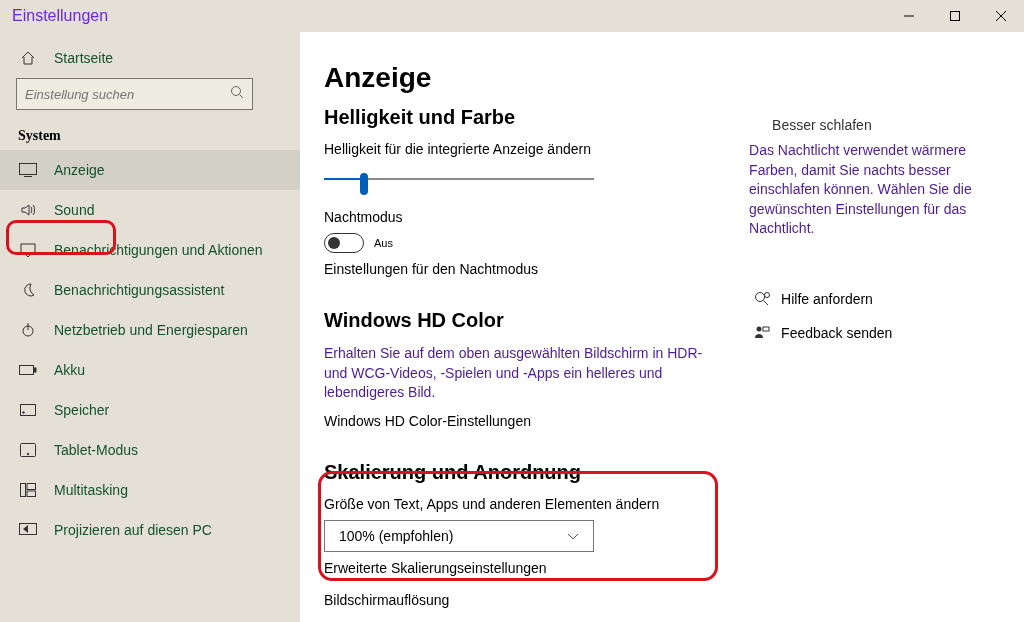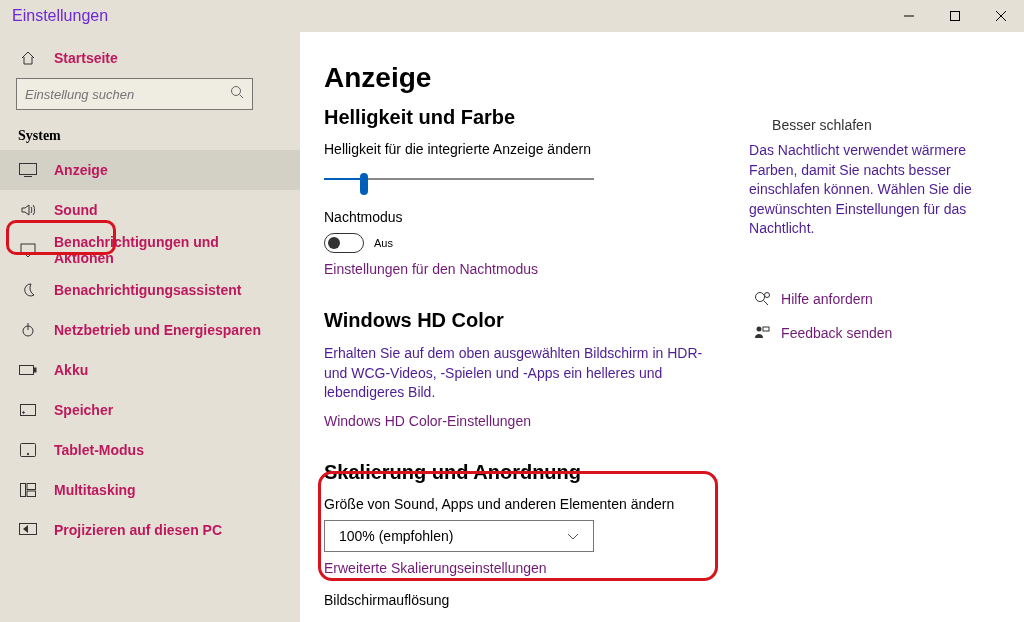--- a/index.html
+++ b/index.html
@@ -6,40 +6,40 @@
   body { width: 1024px; height: 622px; overflow: hidden; background: #fff; color: #000; }
 
   .titlebar { height: 32px; display: flex; align-items: center; padding-left: 12px; background: #e4e0d6; }
   .titlebar .title { font-size: 16px; color: #6d28d9; }
   .win-controls { margin-left: auto; display: flex; }
   .win-btn { width: 46px; height: 32px; display: flex; align-items: center; justify-content: center; font-size: 14px; }
 
   .app { display: flex; height: calc(100% - 32px); }
 
   .sidebar { width: 300px; background: #e4e0d6; padding-top: 6px; position: relative; }
-  .sb-item { display: flex; align-items: center; height: 40px; padding: 0 18px; font-size: 14px; color: #be185d; cursor: default; font-weight: bold; }
+  .sb-item { display: flex; align-items: center; height: 40px; padding: 0 18px; font-size: 14px; color: #14532d; cursor: default; }
   .sb-icon { width: 20px; height: 20px; display: inline-flex; align-items: center; justify-content: center; margin-right: 16px; flex: 0 0 20px; }
   .sb-item.selected { background: rgba(0,0,0,.07); }
   .sb-cat { padding: 10px 18px 6px; font-weight: 600; font-size: 14px; font-family: Liberation Serif, serif; }
 
   .search-wrap { padding: 0 16px 8px; }
   .search { width: 237px; height: 32px; background: #efece1; border: 1px solid #797571; display: flex; align-items: center; padding: 0 8px; }
   .search input { flex: 1; border: none; background: transparent; outline: none; font-size: 13px; font-style: italic; color: #555; }
 
   .highlight1 { position: absolute; top: 188px; left: 6px; width: 110px; height: 35px; border: 3px solid #d8131e; border-radius: 10px; pointer-events: none; }
 
   .content { flex: 1; padding: 30px 30px 0 24px; overflow: hidden; position: relative; display: flex; }
   .main-col { width: 430px; }
   .side-col { width: 260px; margin-left: 20px; padding-top: 55px; font-size: 13px; color: #333; }
 
   h1 { font-size: 28px; font-weight: 600; margin-bottom: 12px; }
   h2 { font-size: 20px; font-weight: 600; margin: 6px 0 12px; }
   .label { font-size: 14px; margin-bottom: 8px; }
   .desc { font-size: 14px; color: #4c1d95; margin-bottom: 10px; line-height: 1.4; }
-  .link { color: #701a75; font-size: 14px; cursor: default; }
+  .link { color: #000000; font-size: 14px; cursor: default; }
 
   .slider { position: relative; width: 270px; height: 28px; margin-bottom: 16px; }
   .track { position: absolute; top: 13px; left: 0; right: 0; height: 2px; background: #888; }
   .track-fill { position: absolute; top: 13px; left: 0; width: 40px; height: 2px; background: #005fb8; }
   .thumb { position: absolute; top: 8px; left: 36px; width: 8px; height: 22px; background: #005fb8; border-radius: 4px; }
 
   .toggle-row { display: flex; align-items: center; margin-bottom: 8px; }
   .toggle { width: 40px; height: 20px; border: 1px solid #333; border-radius: 10px; position: relative; margin-right: 10px; background: #fff; }
   .toggle .knob { position: absolute; top: 3px; left: 3px; width: 12px; height: 12px; border-radius: 50%; background: #333; }
 
@@ -214,21 +214,21 @@
       </div>
       <div class="link">Einstellungen für den Nachtmodus</div>
 
       <div class="section-gap"></div>
       <h2>Windows HD Color</h2>
       <div class="desc">Erhalten Sie auf dem oben ausgewählten Bildschirm in HDR- und WCG-Videos, -Spielen und -Apps ein helleres und lebendigeres Bild.</div>
       <div class="link">Windows HD Color-Einstellungen</div>
 
       <div class="section-gap"></div>
       <h2>Skalierung und Anordnung</h2>
-      <div class="label">Größe von Sound, Apps und anderen Elementen ändern</div>
+      <div class="label">Größe von Text, Apps und anderen Elementen ändern</div>
       <div class="dropdown" style="margin-bottom:8px;">
         <span>100% (empfohlen)</span>
         <span><svg width="12" height="8" viewBox="0 0 12 8" fill="none" stroke="#555" stroke-width="1">
               <path d="M1 1l5 5 5-5"></path>
             </svg></span>
       </div>
       <div class="link" style="margin-bottom:16px;">Erweiterte Skalierungseinstellungen</div>
       <div class="label">Bildschirmauflösung</div>
     </div>
 

